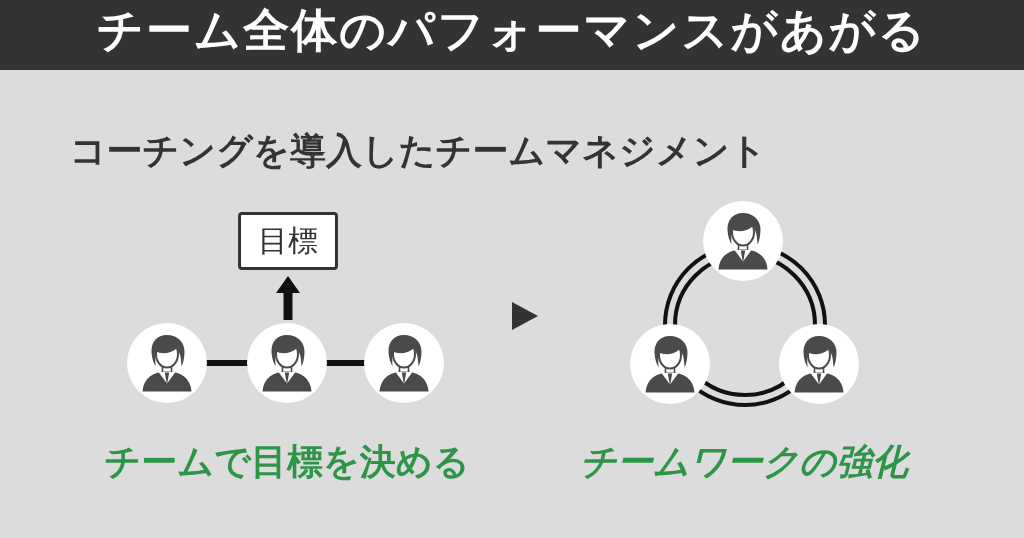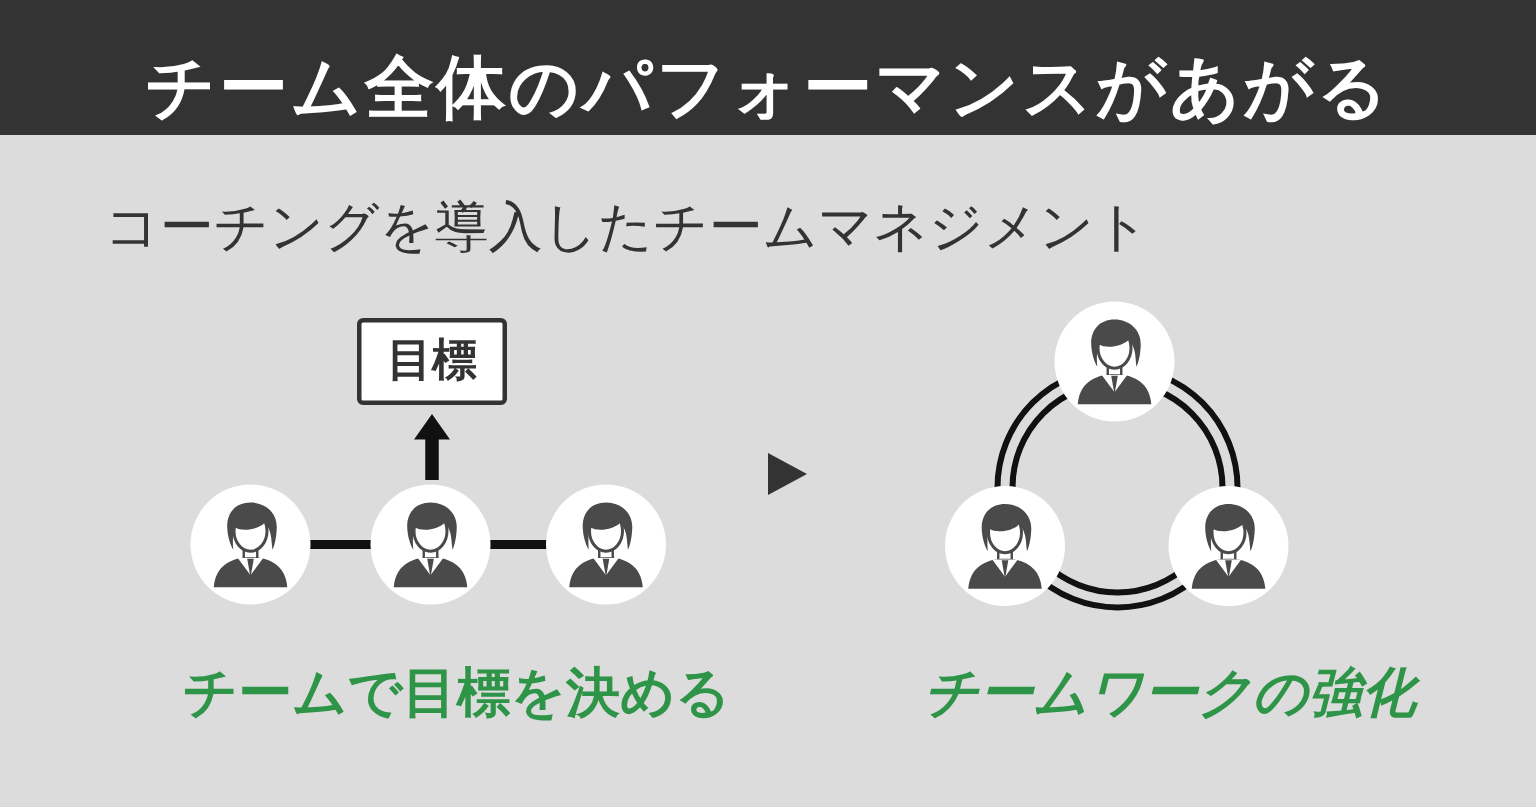--- a/index.html
+++ b/index.html
@@ -12,48 +12,48 @@
   }
   *{margin:0;padding:0;box-sizing:border-box;}
   html,body{background:#fff;}
   body{font-family:"Liberation Sans","DejaVu Sans",sans-serif;}
   .stage{
     position:relative;width:1024px;height:538px;overflow:hidden;
     background:var(--background);
   }
   
   .banner{
-    position:absolute;top:0;left:0;width:1024px;height:90px;
-    background:var(--dark);display:flex;align-items:flex-end;justify-content:center;
+    position:absolute;top:0;left:0;width:1024px;height:70px;
+    background:var(--dark);display:flex;align-items:flex-start;justify-content:center;
   }
   .banner-title{
     color:var(--white);font-size:46px;font-weight:bold;letter-spacing:2px;white-space:nowrap;
   }
   
   .subtitle{
     position:absolute;top:129px;left:0;width:836px;text-align:center;
-    color:var(--dark);font-size:36px;font-weight:normal;line-height:44px;white-space:nowrap;
+    color:var(--dark);font-size:36px;font-weight:bold;line-height:44px;white-space:nowrap;
   }
   
   .avatar{
     position:absolute;width:80px;height:80px;border-radius:50%;
     background:var(--white);display:flex;align-items:center;justify-content:center;
   }
   .avatar svg{width:80px;height:80px;color:var(--icon-gray);display:block;}
   
   .goal-box{
     position:absolute;left:238px;top:212px;width:100px;height:58px;
     background:var(--white);border:3px solid var(--dark);border-radius:4px;
     display:flex;align-items:center;justify-content:center;
   }
-  .goal-label{font-size:30px;font-weight:bold;color:var(--dark);line-height:1;}
+  .goal-label{font-size:30px;font-weight:normal;color:var(--dark);line-height:1;}
   .up-arrow{position:absolute;left:272px;top:276px;width:32px;height:44px;color:var(--line-black);}
   .team-line{position:absolute;left:167px;top:360px;width:237px;height:6px;background:var(--line-black);}
   .caption{
-    position:absolute;top:441px;width:400px;text-align:right;
+    position:absolute;top:441px;width:400px;text-align:center;
     color:var(--accent-green);font-size:36px;font-weight:bold;line-height:42px;white-space:nowrap;
   }
   .caption-left{left:87px;}
   .caption-right{left:544px;font-style:italic;}
   
   .transition-arrow{
     position:absolute;left:512px;top:302px;width:0;height:0;
     border-left:26px solid var(--dark);
     border-top:14px solid transparent;
     border-bottom:14px solid transparent;

